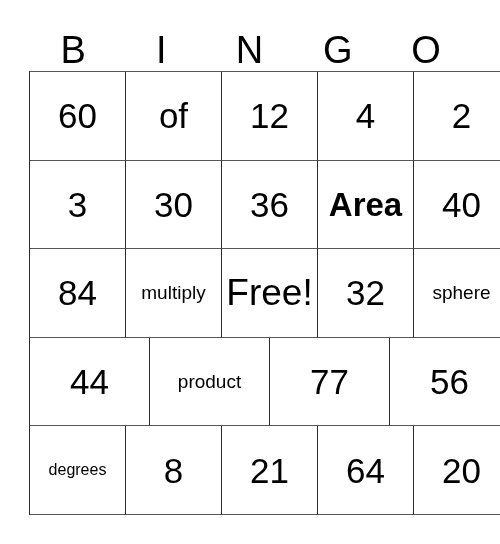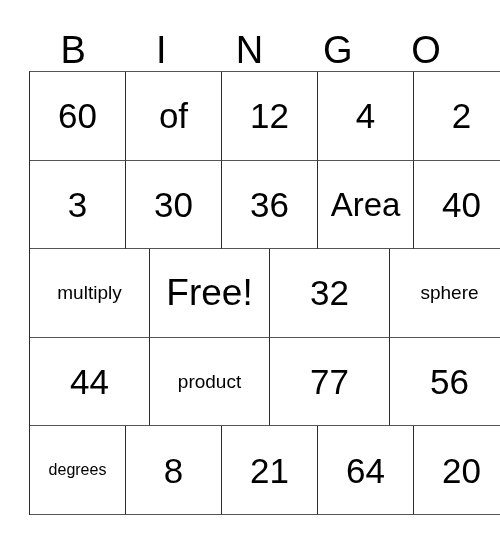--- a/index.html
+++ b/index.html
@@ -77,21 +77,21 @@
     overflow: hidden;
     background: #ffffff;
     color: #000000;
     line-height: 1;
     padding: 0 1px;
   }
 
   
   .sz-xl   { font-size: 37px; }   
   .sz-lg   { font-size: 35px; }   
-  .sz-md   { font-size: 33px; }   
+  .sz-md   { font-size: 33px; font-weight: bold; }   
   .sz-sm   { font-size: 19px; }   
   .sz-xs   { font-size: 16px; }   
 </style>
 </head>
 <body>
 
 <div id="card-root">
 
   <div id="bingo-header">
     <div class="header-cell">B</div>
@@ -113,20 +113,21 @@
 
     <div class="grid-row">
       <div class="grid-cell sz-lg">3</div>
       <div class="grid-cell sz-lg">30</div>
       <div class="grid-cell sz-lg">36</div>
       <div class="grid-cell sz-md">Area</div>
       <div class="grid-cell sz-lg">40</div>
     </div>
 
     <div class="grid-row">
+      <div class="grid-cell sz-lg">84</div>
       <div class="grid-cell sz-sm">multiply</div>
       <div class="grid-cell sz-xl">Free!</div>
       <div class="grid-cell sz-lg">32</div>
       <div class="grid-cell sz-sm">sphere</div>
     </div>
 
     <div class="grid-row">
       <div class="grid-cell sz-lg">44</div>
       <div class="grid-cell sz-sm">product</div>
       <div class="grid-cell sz-lg">77</div>

